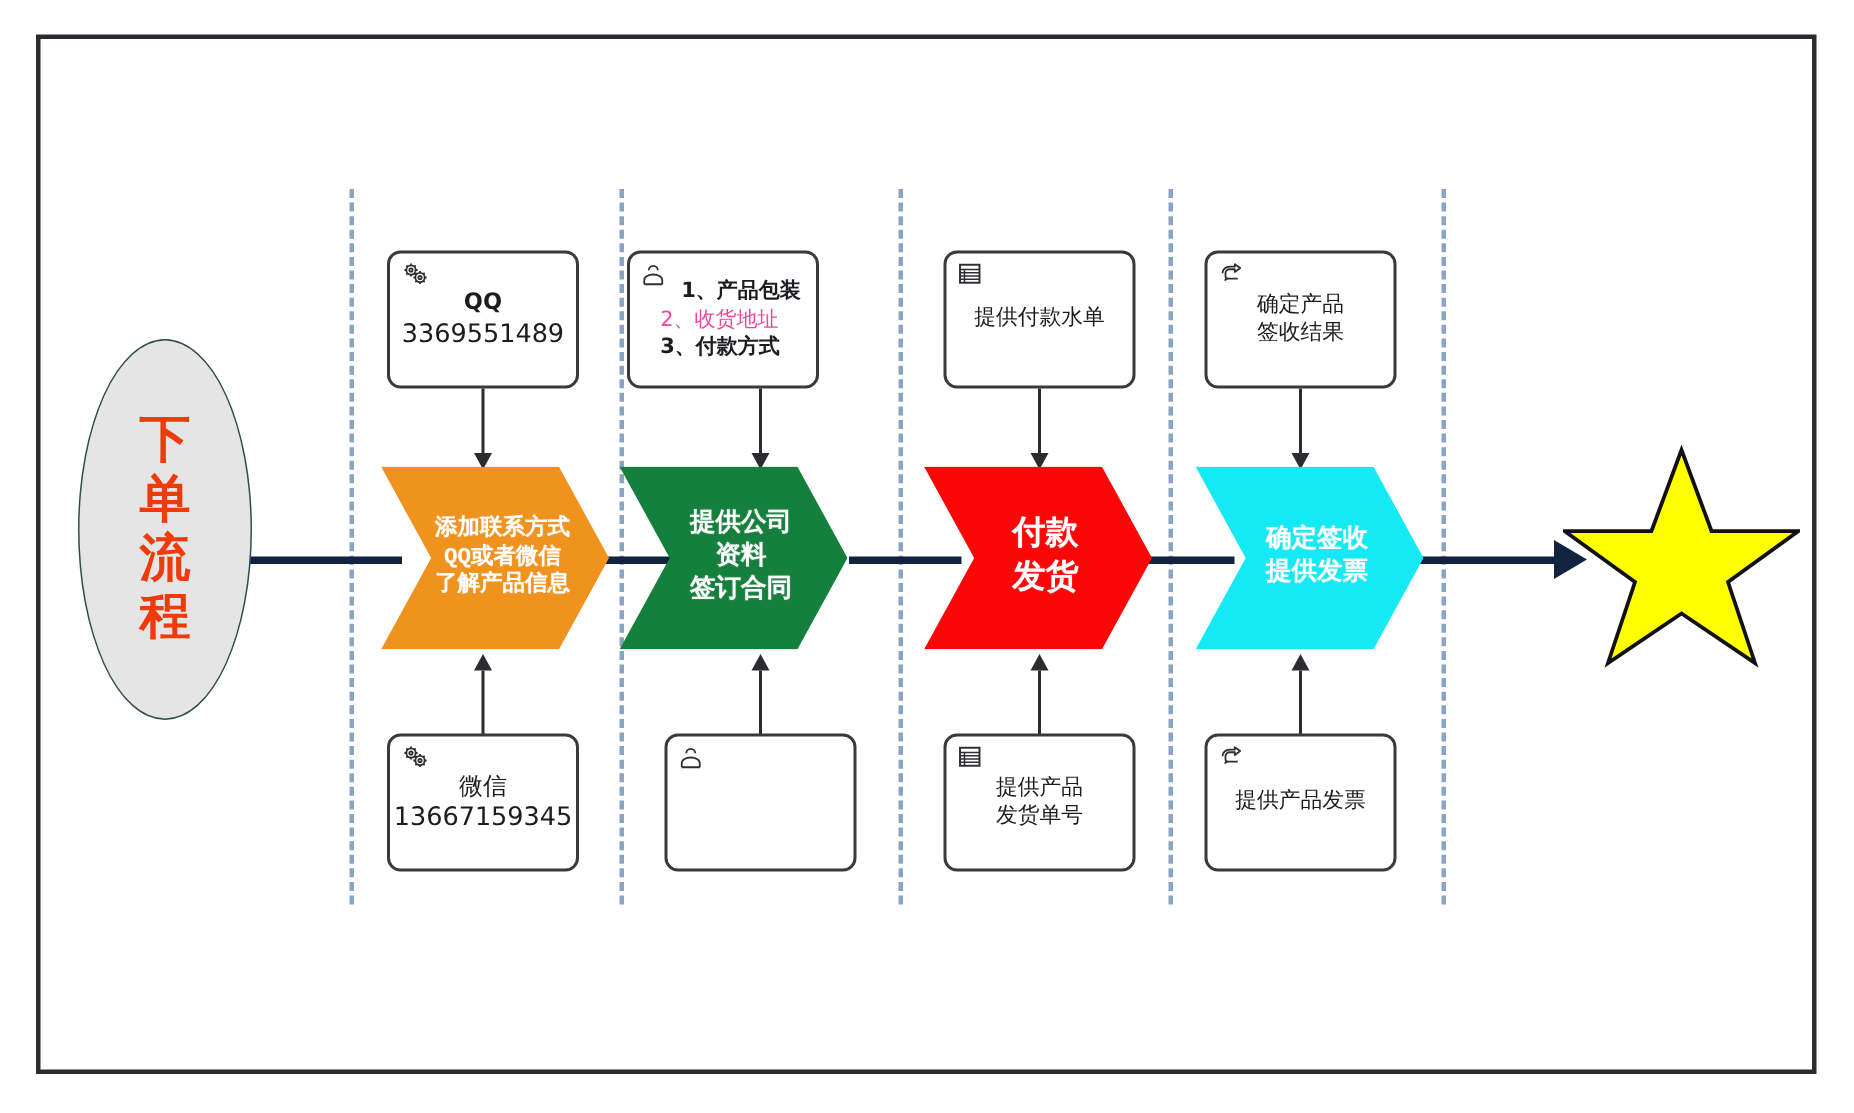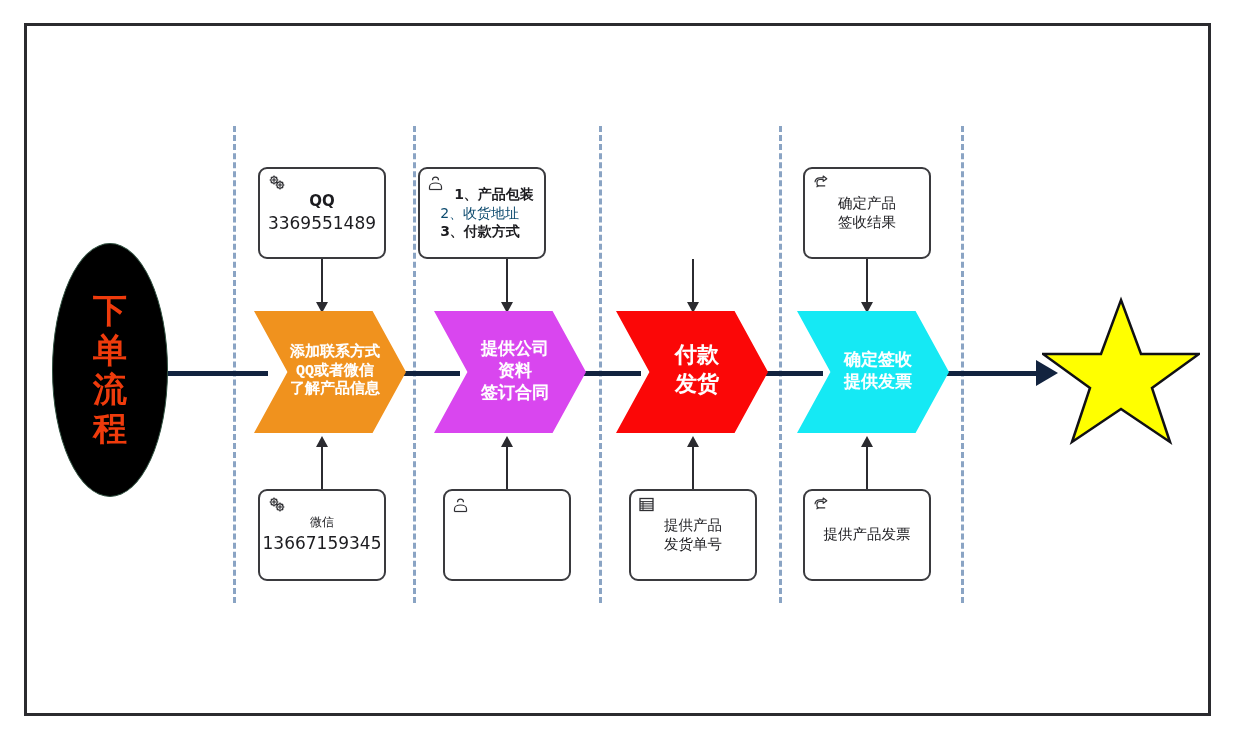--- a/index.html
+++ b/index.html
@@ -49,25 +49,25 @@
     width: 0;
     height: 0;
     border-top: 13px solid transparent;
     border-bottom: 13px solid transparent;
     border-left: 22px solid #12233f;
   }
   
   #start-ellipse {
     position: absolute;
     left: 52px;
-    top: 243px;
+    top: 226px;
     width: 116px;
     height: 254px;
     border-radius: 50%;
-    background: #000000;
+    background: #e5e5e5;
     border: 1.5px solid #2f4f3f;
     box-sizing: border-box;
     display: flex;
     align-items: center;
     justify-content: center;
   }
   #start-ellipse .vtext {
     color: #ef3b0c;
     font-weight: bold;
     font-size: 34px;
@@ -138,26 +138,26 @@
     color: #1c1c20;
     line-height: 1.32;
     padding: 0 6px;
   }
   .box-text.list {
     text-align: left;
     font-size: 14px;
     padding-left: 16px;
   }
   .box-text .l1 { font-weight: bold; padding-left: 14px; }
-  .box-text .l2 { color: #0c4a6e; }
+  .box-text .l2 { color: #ec4899; }
   .box-text .l3 { font-weight: bold; }
   .box-text.numlist { font-weight: bold; font-size: 15px; }
   .box-text.qq .t1 { font-weight: bold; font-size: 15px; }
   .box-text.qq .t2 { font-size: 17px; }
-  .box-text.wx .t1 { font-size: 12px; font-family: Liberation Mono, monospace; }
+  .box-text.wx .t1 { font-size: 16px; }
   .box-text.wx .t2 { font-size: 17px; }
   
   .vconn {
     position: absolute;
     width: 2px;
     background: #2b2b30;
   }
   .vconn-head {
     position: absolute;
     width: 0;
@@ -271,21 +271,21 @@
     </span>
     <div class="box-text list">
       <div class="l1">1、产品包装</div>
       <div class="l2">2、收货地址</div>
       <div class="l3">3、付款方式</div>
     </div>
   </div>
   <div class="vconn" style="left:506px; top:259px; height:45px;"></div>
   <div class="vconn-head down" style="left:501px; top:302px;"></div>
 
-  <div class="chevron mid" style="left:434px; background:#d946ef;">
+  <div class="chevron mid" style="left:413px; background:#15803d;">
     <div class="ctext">
       <div>提供公司</div>
       <div>资料</div>
       <div>签订合同</div>
     </div>
   </div>
 
   <div class="vconn" style="left:506px; top:447px; height:45px;"></div>
   <div class="vconn-head up" style="left:501px; top:436px;"></div>
   <div class="infobox" style="left:443px; top:489px;">
@@ -293,20 +293,31 @@
       <svg width="18" height="17" viewBox="0 0 18 17">
         <g fill="none" stroke="#2f2f33" stroke-width="1.2">
           <path d="M5.5 6.2a3 3 0 0 1 6 0"></path>
           <path d="M2.5 15.5v-2.6c0-2.4 2.9-3.9 6-3.9s6 1.5 6 3.9v2.6"></path>
           <path d="M2.5 15.5h12"></path>
         </g>
       </svg>
     </span>
   </div>
 
+  <div class="infobox" style="left:629px; top:167px;">
+    <span class="box-icon">
+      <svg width="17" height="17" viewBox="0 0 17 17">
+        <rect x="2" y="2.5" width="13" height="12" fill="none" stroke="#2f2f33" stroke-width="1.3"></rect>
+        <path d="M2 5.6h13M2 7.8h13M2 10h13M2 12.2h13M5 5.6v8.9" stroke="#2f2f33" stroke-width="1"></path>
+      </svg>
+    </span>
+    <div class="box-text">
+      <div>提供付款水单</div>
+    </div>
+  </div>
   <div class="vconn" style="left:692px; top:259px; height:45px;"></div>
   <div class="vconn-head down" style="left:687px; top:302px;"></div>
 
   <div class="chevron big" style="left:616px; background:#fb0707;">
     <div class="ctext">
       <div>付款</div>
       <div>发货</div>
     </div>
   </div>
 

